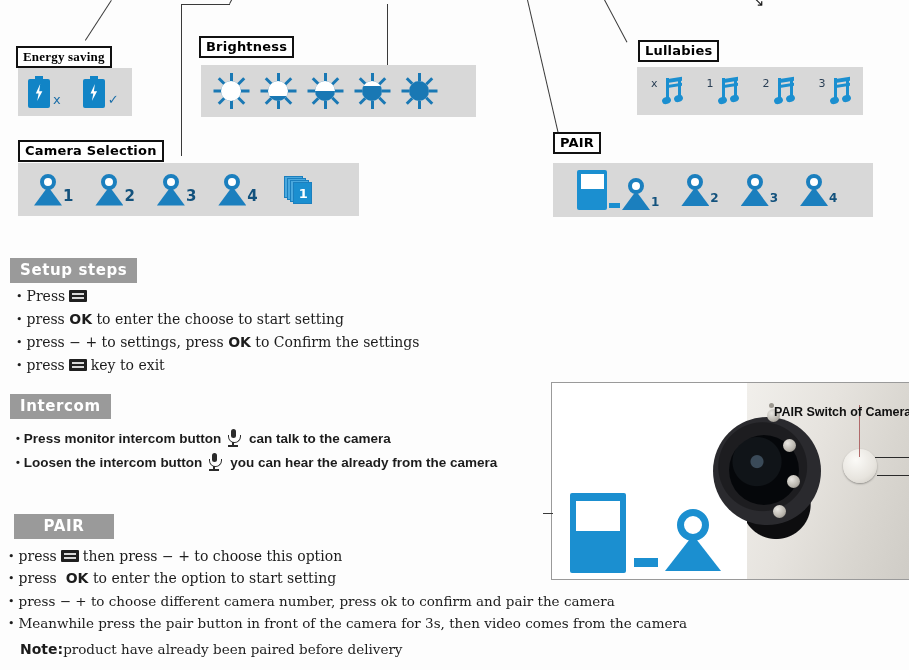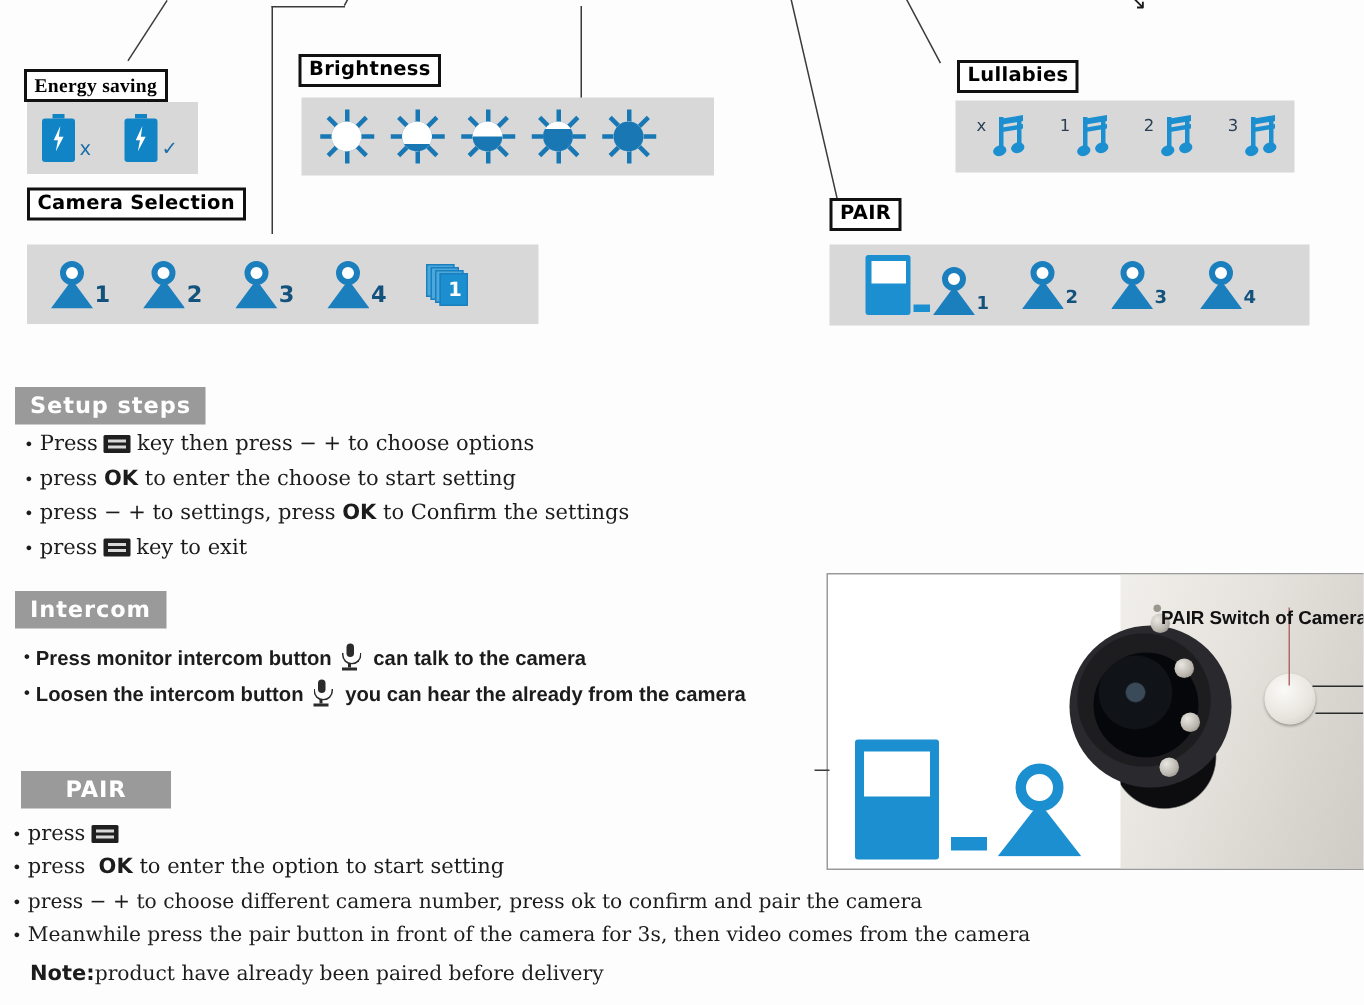--- a/index.html
+++ b/index.html
@@ -299,21 +299,21 @@
           <div class="bar"></div>
           <div class="bar2"></div>
           <div class="beam"></div>
           <div class="beam2"></div>
           <div class="h1"></div>
           <div class="h2"></div>
         </div>
     </div>
   </div>
 
-  <div class="cap" style="left:18px;top:125px;"><span>Camera Selection</span></div>
+  <div class="cap" style="left:18px;top:140px;"><span>Camera Selection</span></div>
   <div class="strip" style="left:18px;top:163px;width:325px;height:53px;padding-left:16px;gap:22px;">
     <div style="display:flex;">
       <div class="person">
           <div class="head"></div>
           <div class="body2"></div>
         </div>
       <div class="num">1</div>
     </div>
     <div style="display:flex;">
       <div class="person">
@@ -384,21 +384,20 @@
     </div>
   </div>
 
   <div class="chip" style="left:10px;top:258px;">
     <span>Setup steps</span>
   </div>
   <div class="line" style="left:16px;top:288px;">
     <span class="bullet">•</span>
     <span>Press</span>
     <span class="menukey"></span>
-    <span>key then press −  + to choose options</span>
   </div>
   <div class="line" style="left:16px;top:311px;">
     <span class="bullet">•</span>
     <span>press</span>&nbsp;
     <span class="mono-b">OK</span>&nbsp;
     <span>to enter the choose to start setting</span>
   </div>
   <div class="line" style="left:16px;top:334px;">
     <span class="bullet">•</span>
     <span>press −  + to settings, press</span>&nbsp;
@@ -438,20 +437,21 @@
     &nbsp;<span>you can hear the already from the camera</span>
   </div>
 
   <div class="chip" style="left:14px;top:514px;width:80px;text-align:center;">
     <span>PAIR</span>
   </div>
   <div class="line" style="left:8px;top:548px;">
     <span class="bullet">•</span>
     <span>press</span>
     <span class="menukey"></span>
+    <span>then press −  +  to choose this option</span>
   </div>
   <div class="line" style="left:8px;top:570px;">
     <span class="bullet">•</span>
     <span>press</span>&nbsp;&nbsp;
     <span class="mono-b">OK</span>&nbsp;
     <span>to enter the option  to start setting</span>
   </div>
   <div class="line" style="left:8px;top:593px;font-size:13.5px;">
     <span class="bullet">•</span>
     <span>press −  + to  choose different camera number, press ok to confirm and pair the camera</span>

